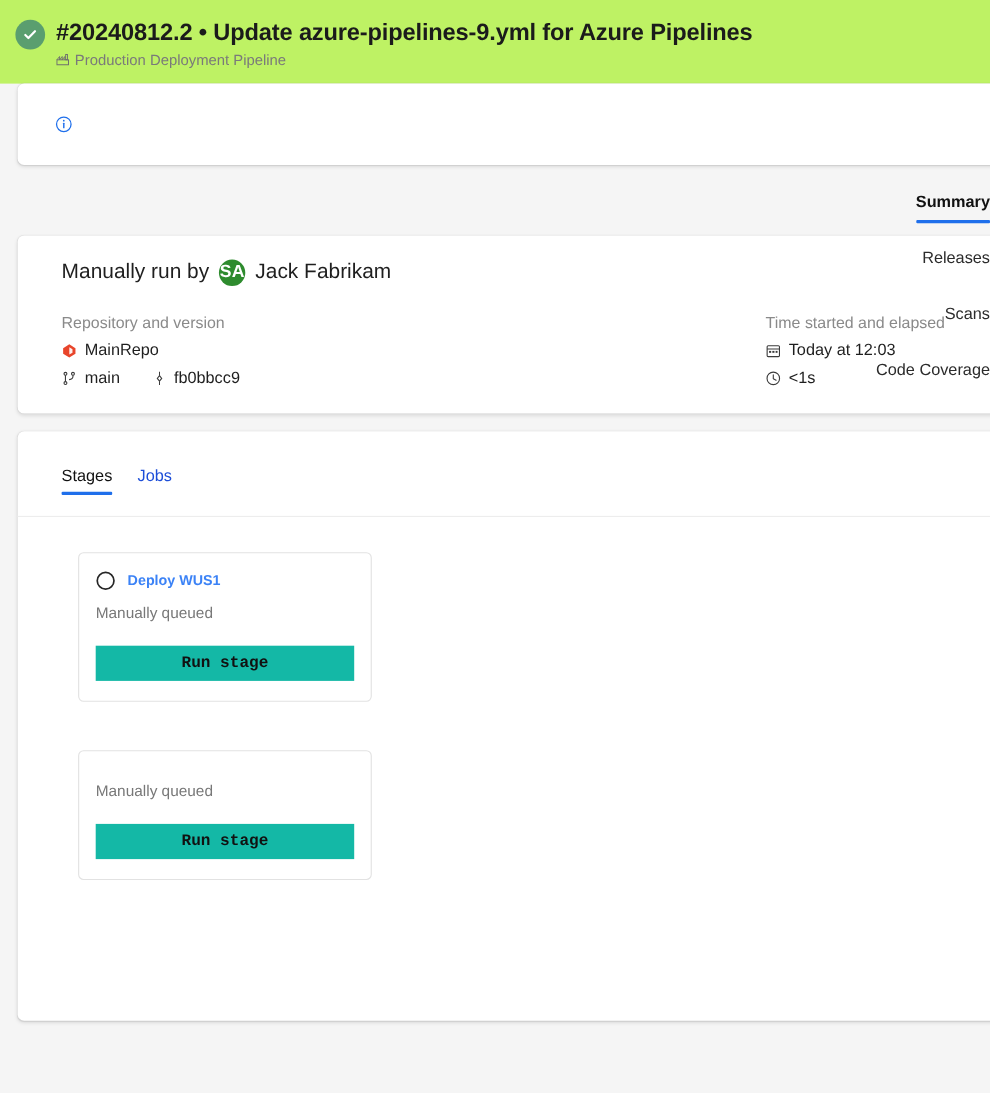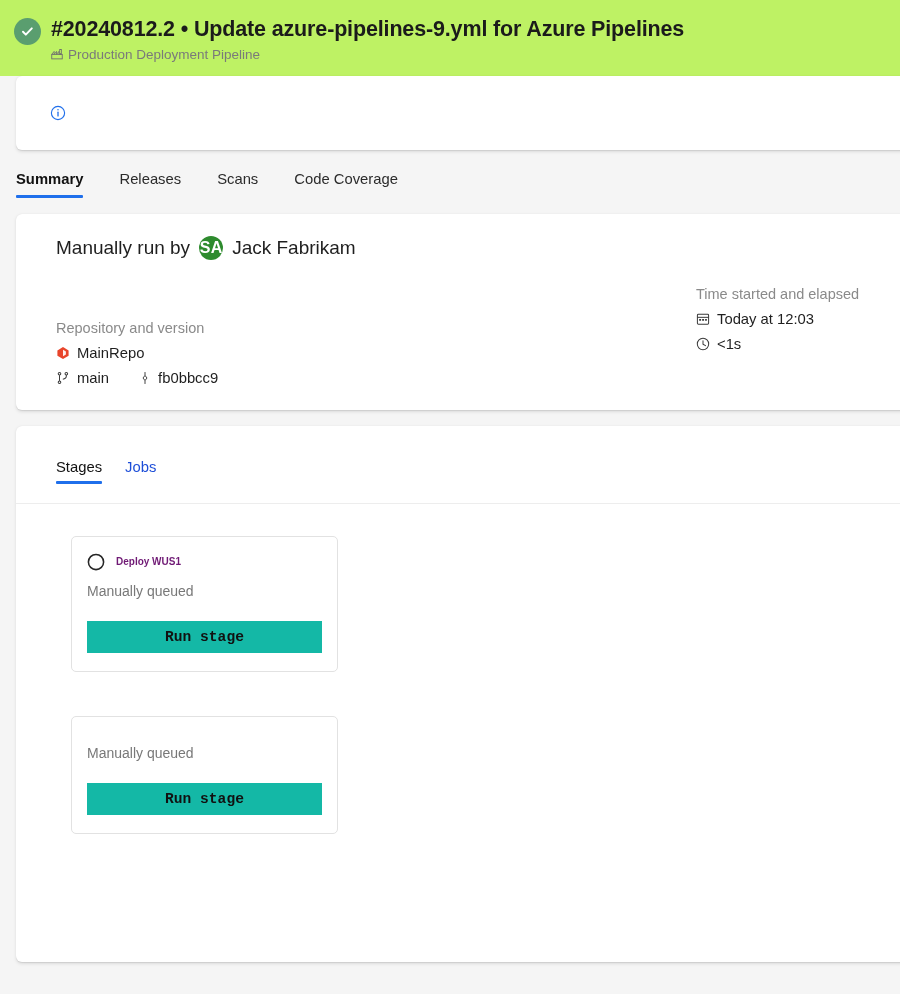--- a/index.html
+++ b/index.html
@@ -82,24 +82,25 @@
   .info-icon { flex: 0 0 auto; display: flex; }
   .info-text {
     font-size: 14.7px;
     color: #212121;
   }
 
   
   .tabbar {
     display: flex;
     align-items: flex-end;
-    gap: 36px;
+    gap: 24px;
     padding: 26px 0 0 16px;
     height: 48px;
     box-sizing: border-box;
+    flex-direction: column;
   }
   .tab {
     font-size: 14.8px;
     color: #2b2b2b;
     padding-bottom: 11px;
     position: relative;
     cursor: pointer;
     white-space: nowrap;
   }
   .tab.active { font-weight: bold; color: #111; }
@@ -134,21 +135,21 @@
     align-items: center;
     justify-content: center;
     letter-spacing: .2px;
     flex: 0 0 auto;
   }
   .meta-grid {
     display: flex;
     margin-top: 26px;
     padding-left: 40px;
   }
-  .meta-col-left { width: 640px; flex: 0 0 auto; margin-top: 34px; }
+  .meta-col-left { width: 640px; flex: 0 0 auto; }
   .meta-col-right { flex: 1 1 auto; }
   .meta-label {
     font-size: 14.5px;
     color: #8a8a8a;
     margin-bottom: 9px;
   }
   .meta-line {
     display: flex;
     align-items: center;
     gap: 7px;
@@ -207,23 +208,23 @@
     padding: 16px 15px 18px 15px;
     margin-bottom: 44px;
   }
   .stage-head {
     display: flex;
     align-items: center;
     gap: 11px;
   }
   .stage-status-icon { flex: 0 0 auto; display: flex; }
   .stage-name {
-    font-size: 10px;
+    font-size: 13px;
     font-weight: bold;
-    color: #701a75;
+    color: #3b82f6;
   }
   .stage-sub {
     margin-top: 12px;
     font-size: 14px;
     color: #787878;
   }
   .run-stage-btn {
     margin-top: 22px;
     display: block;
     width: 100%;

